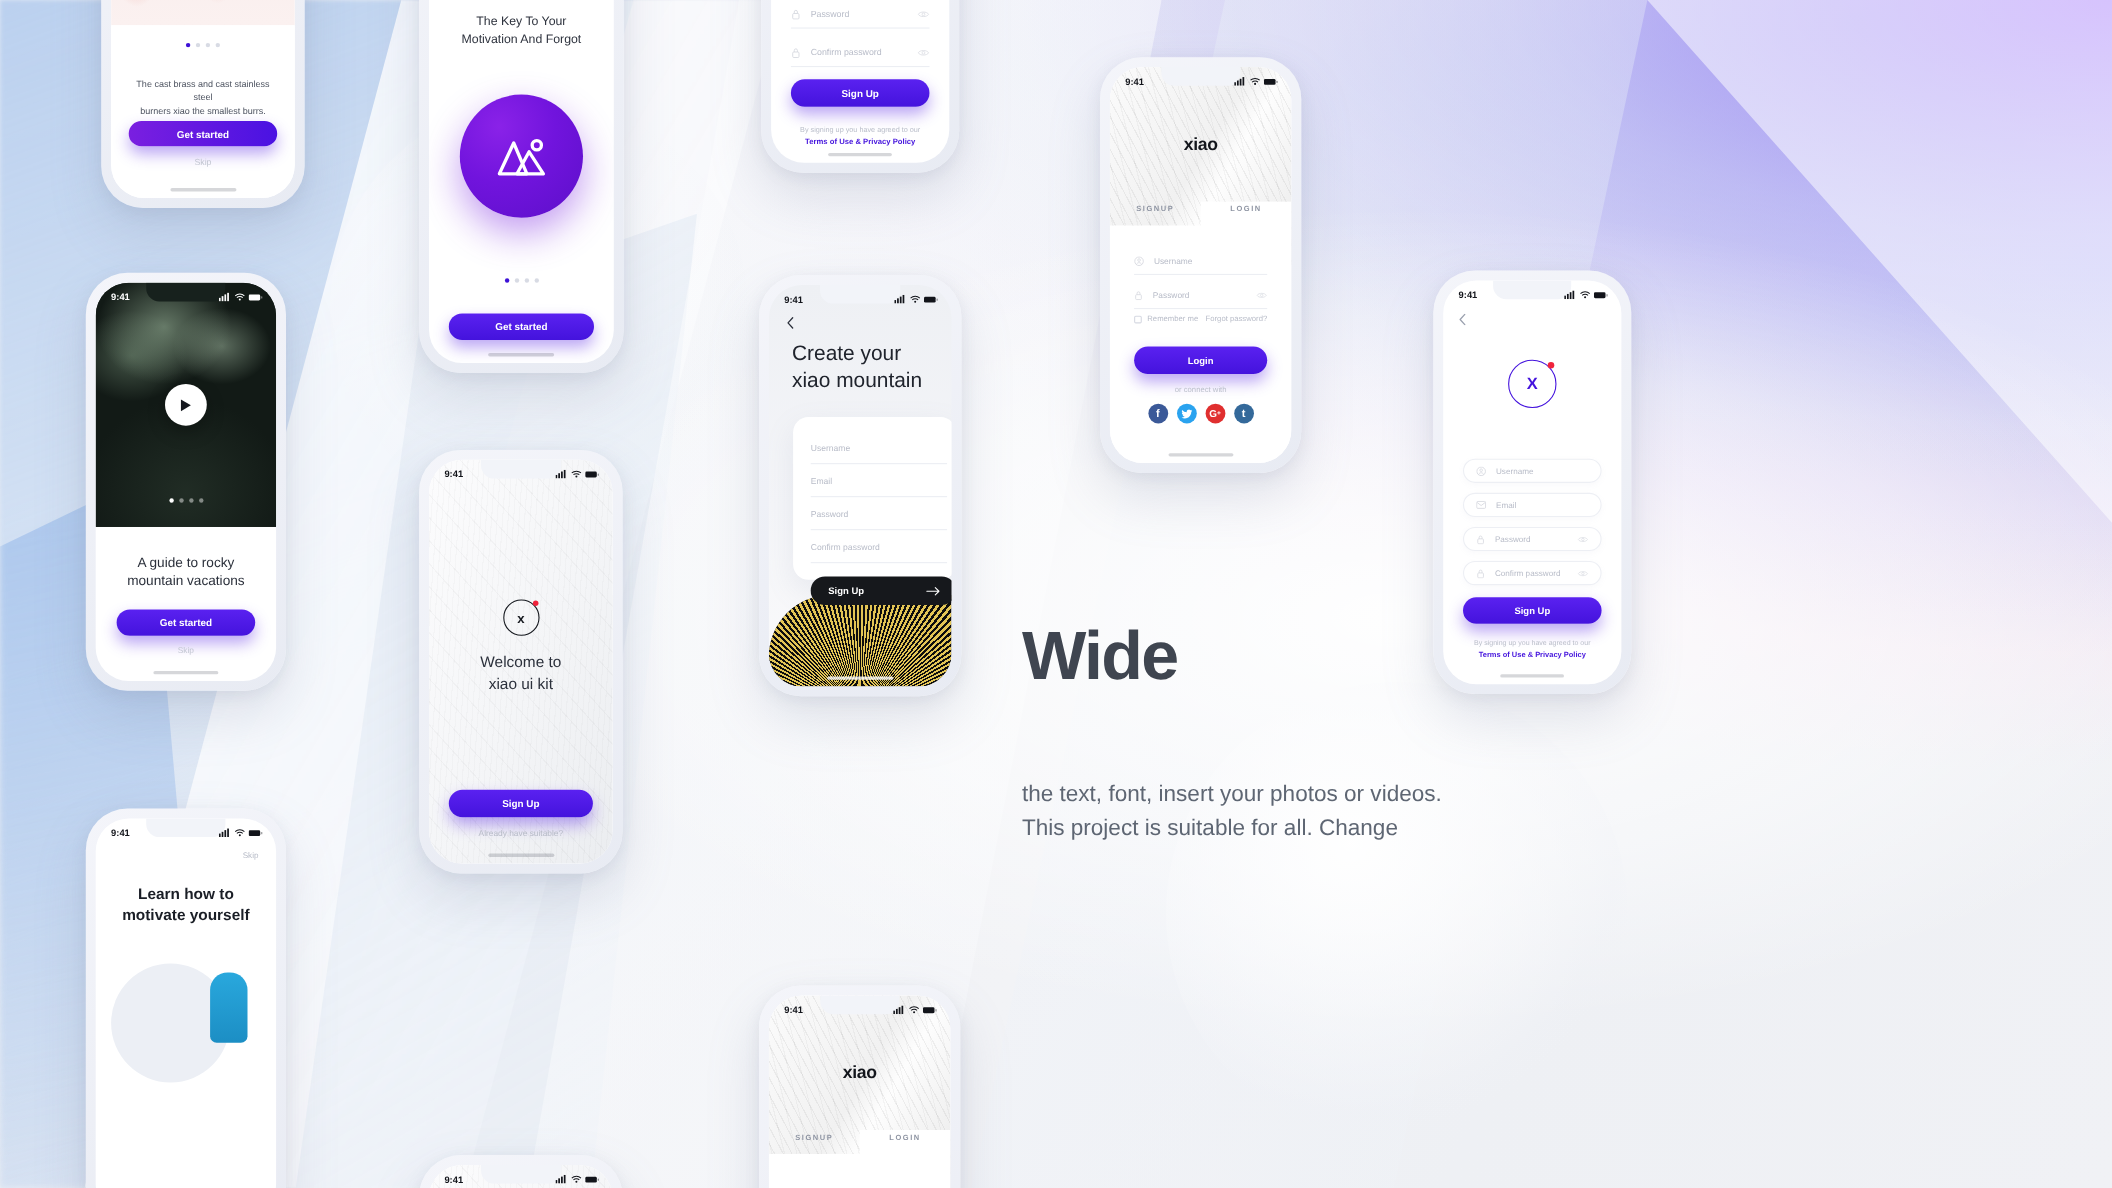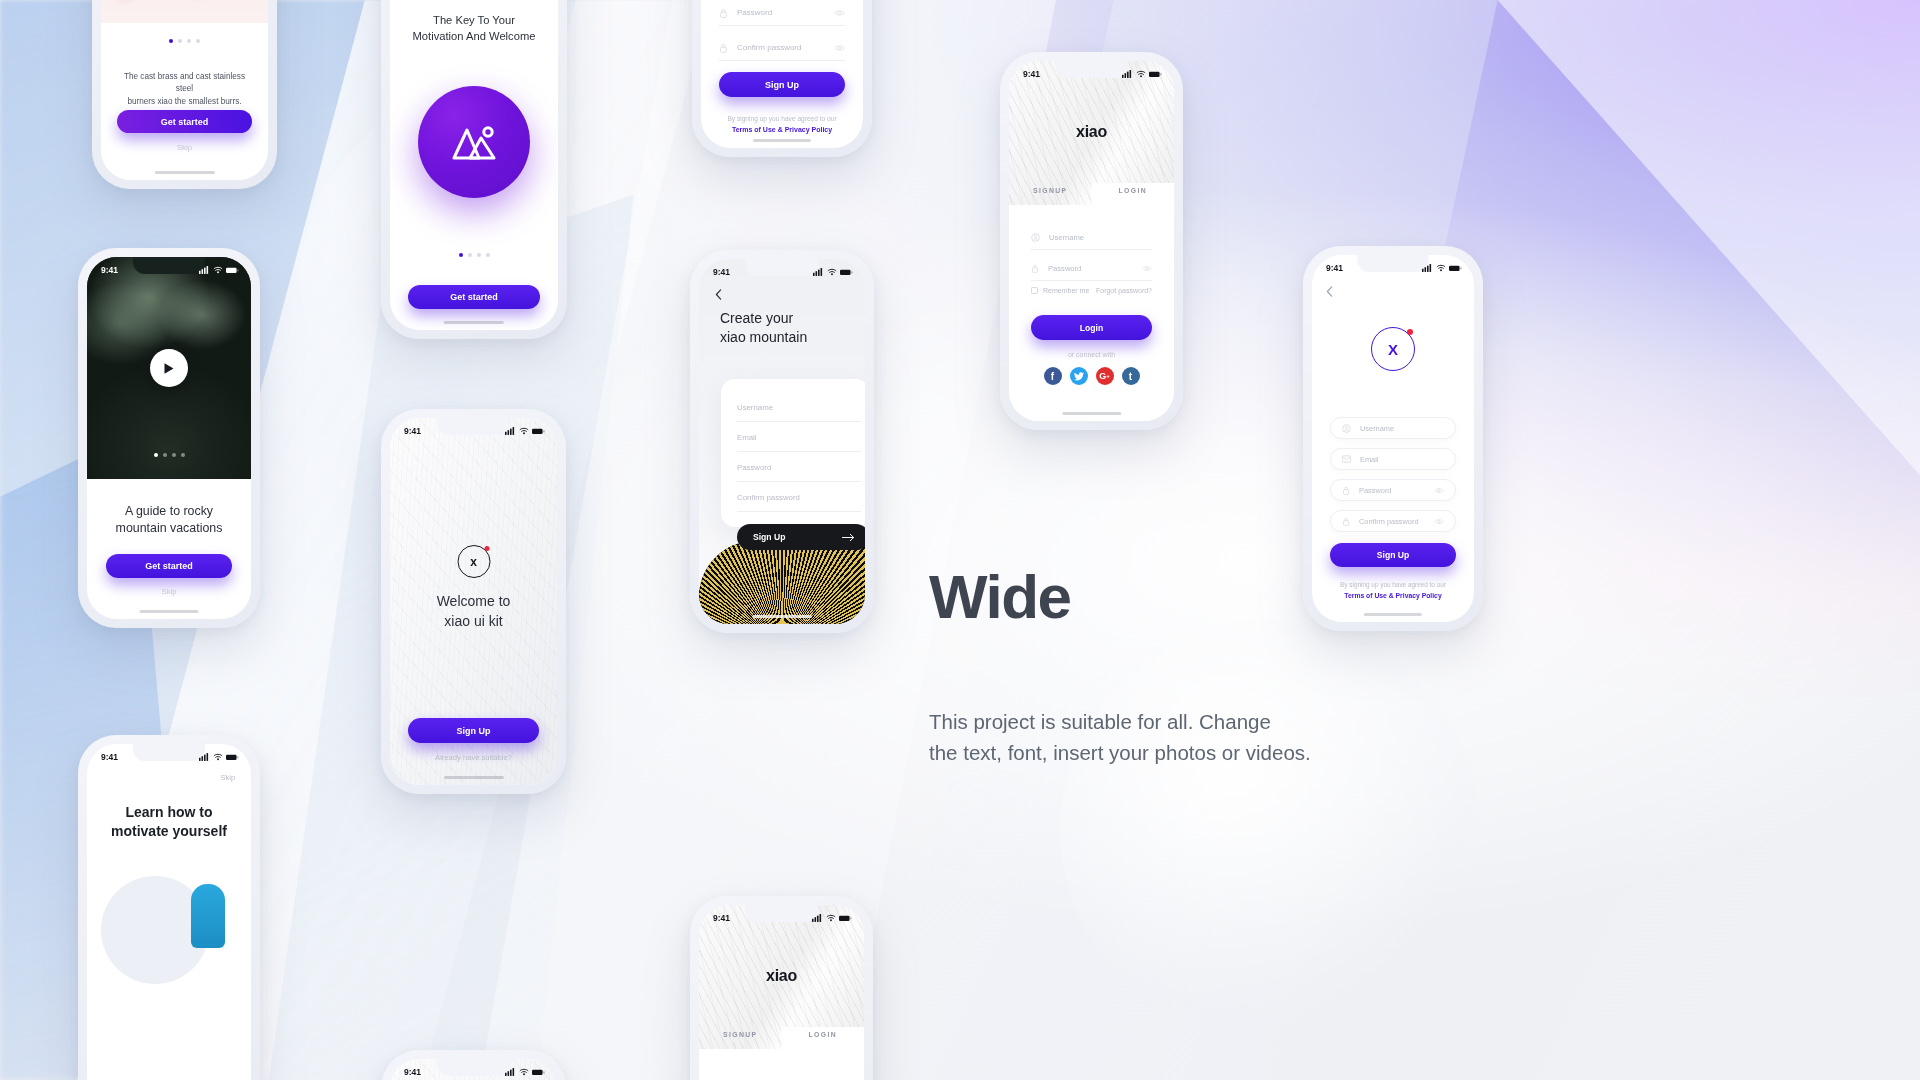--- a/index.html
+++ b/index.html
@@ -257,21 +257,21 @@
       </div>
 
       <div class="home-ind"></div>
     </div>
   </div>
 
   <div class="phone" style="left:381px; top:-180px; width:186px; height:519px;">
     <div class="screen">
       <div style="position:absolute;top:183px;left:12px;right:12px;text-align:center;font-size:11.2px;color:#2c313c;line-height:1.45;">
         <div>The Key To Your</div>
-        <div>Motivation And Welcome</div>
+        <div>Motivation And Forgot</div>
       </div>
 
       <div style="position:absolute;top:257px;left:50%;transform:translateX(-50%);width:112px;height:112px;border-radius:50%;
                   background:radial-gradient(circle at 32% 26%, #8a22e8 0%, #7114dd 45%, #5c0fc9 100%);
                   box-shadow:0 14px 34px rgba(113,20,221,0.42);display:flex;align-items:center;justify-content:center;">
         <svg width="52" height="44" viewBox="0 0 52 44" fill="none">
           <path d="M6 38 L19 10 L31 38 Z" stroke="#fff" stroke-width="3" stroke-linejoin="round" fill="none"></path>
           <path d="M22 38 L33 18 L46 38 Z" stroke="#fff" stroke-width="3" stroke-linejoin="round" fill="none"></path>
           <circle cx="40" cy="12" r="4.2" stroke="#fff" stroke-width="3" fill="none"></circle>
         </svg>
@@ -554,21 +554,21 @@
           </svg>
         </span>
       </div>
 
       <div style="position:absolute;top:27px;left:16px;">
         <svg width="7" height="11" viewBox="0 0 8 13">
           <path d="M6.5 1 L1.5 6.5 L6.5 12" stroke="#2b303b" stroke-width="1.4" fill="none" stroke-linecap="round" stroke-linejoin="round"></path>
         </svg>
       </div>
 
-      <div style="position:absolute;top:50px;left:21px;right:16px;font-size:14px;color:#20242d;line-height:1.34;">
+      <div style="position:absolute;top:50px;left:21px;right:16px;font-size:19px;color:#20242d;line-height:1.34;">
         <div>Create your</div>
         <div>xiao mountain</div>
       </div>
 
       <div style="position:absolute;top:120px;left:22px;right:-4px;height:148px;background:#fff;border-radius:14px;box-shadow:0 10px 26px rgba(130,140,168,0.13);"></div>
 
       <div class="field-line" style="position:absolute;top:134px;left:38px;right:4px;height:29px;font-size:7.8px;">
         <span>Username</span>
       </div>
       <div class="field-line" style="position:absolute;top:164px;left:38px;right:4px;height:29px;font-size:7.8px;">
@@ -795,17 +795,17 @@
         <span>LOGIN</span>
       </div>
     </div>
   </div>
 
   <div class="headline" style="left:929px; top:565px; font-size:62px;">
     <div>Wide</div>
   </div>
 
   <div class="subcopy" style="left:929px; top:706px; font-size:20.5px;">
+    <div>the text, font, insert your photos  or videos.</div>
     <div>This project is suitable for all. Change</div>
-    <div>the text, font, insert your photos  or videos.</div>
   </div>
 
 </div>
 
 </body></html>

